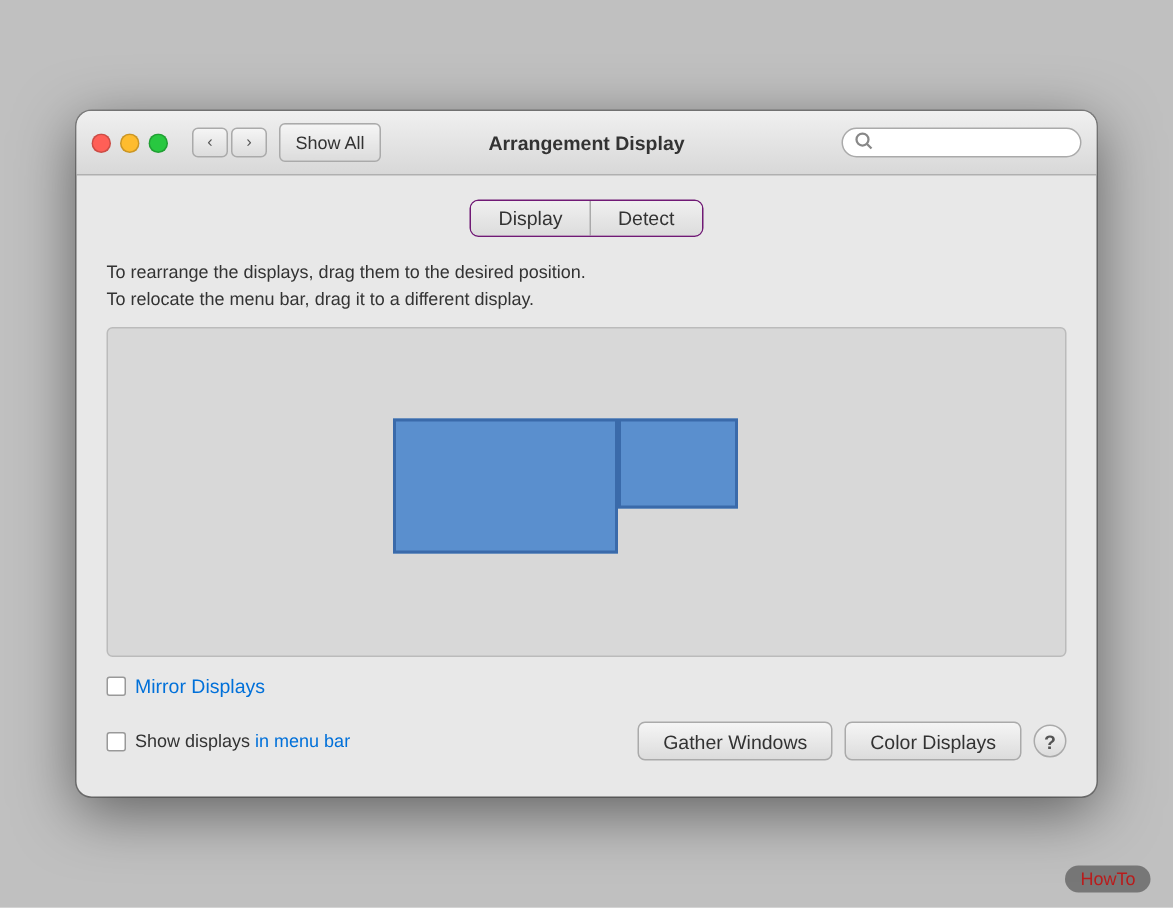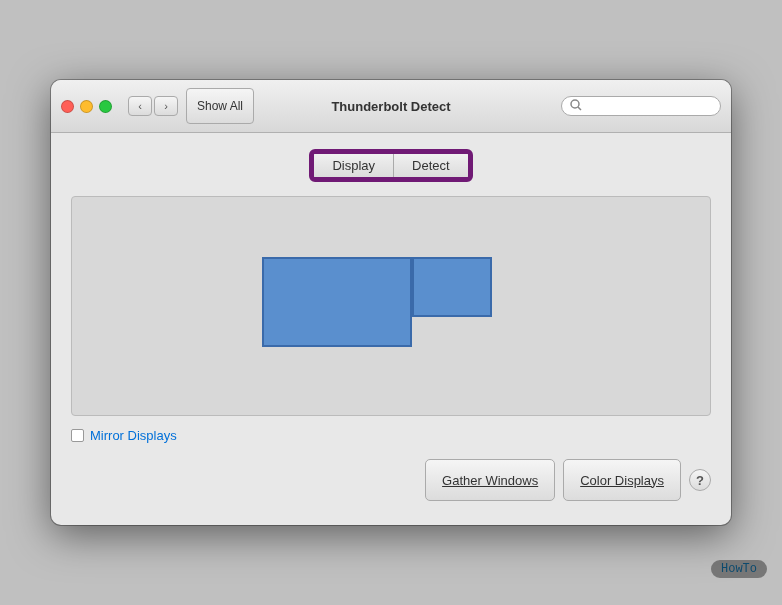--- a/index.html
+++ b/index.html
@@ -71,21 +71,21 @@
     }
 
     .show-all-btn {
       background: linear-gradient(to bottom, #f5f5f5, #dcdcdc);
       border: 1px solid #aaa;
       border-radius: 4px;
       padding: 2px 10px;
       cursor: pointer;
       font-size: 12px;
       color: #333;
-      height: 36px;
+      height: 26px;
       display: flex;
       align-items: center;
     }
 
     .window-title {
       position: absolute;
       left: 50%;
       transform: translateX(-50%);
       font-size: 13px;
       font-weight: bold;
@@ -123,21 +123,21 @@
     }
 
     .tabs {
       display: flex;
       justify-content: center;
       margin-bottom: 14px;
     }
 
     .tab-group {
       display: flex;
-      border: 5px solid #701a75;
+      border: 1px solid #701a75;
       border-radius: 6px;
       overflow: hidden;
       text-align: right;
     }
 
     .tab {
       padding: 4px 18px;
       background: linear-gradient(to bottom, #f0f0f0, #dcdcdc);
       border-right: 1px solid #aaa;
       cursor: pointer;
@@ -247,102 +247,110 @@
     }
 
     .action-btn {
       background: linear-gradient(to bottom, #f5f5f5, #dcdcdc);
       border: 1px solid #aaa;
       border-radius: 5px;
       padding: 4px 16px;
       cursor: pointer;
       font-size: 13px;
       color: #333;
-      height: 42px;
-      display: flex;
-      align-items: center;
-      text-decoration: underline;
+      height: 26px;
+      display: flex;
+      align-items: center;
     }
 
     .help-btn {
       width: 22px;
       height: 22px;
       border-radius: 50%;
       border: 1px solid #aaa;
       background: linear-gradient(to bottom, #f5f5f5, #dcdcdc);
       display: flex;
       align-items: center;
       justify-content: center;
       cursor: pointer;
       font-size: 13px;
       font-weight: bold;
       color: #555;
     }
 
     .howto-badge {
       position: absolute;
-      bottom: 27px;
+      bottom: 10px;
       right: 15px;
       background: rgba(100,100,100,0.8);
       border-radius: 10px;
       padding: 2px 10px;
       font-size: 12px;
-      color: #0c4a6e;
-      font-family: Liberation Mono, monospace;
+      color: #b91c1c;
     }
   </style>
 </head>
 <body>
 
 <div class="window">
 
   <div class="titlebar">
     <div class="traffic-lights">
       <div class="traffic-light close"></div>
       <div class="traffic-light minimize"></div>
       <div class="traffic-light maximize"></div>
     </div>
     <div class="nav-buttons">
       <div class="nav-btn">‹</div>
       <div class="nav-btn">›</div>
     </div>
     <button class="show-all-btn">Show All</button>
-    <span class="window-title">Thunderbolt Detect</span>
+    <span class="window-title">Arrangement Display</span>
     <div class="search-bar">
       <span class="search-icon-svg">
         <svg width="12" height="12" viewBox="0 0 12 12" fill="none">
           <circle cx="5" cy="5" r="4" stroke="#888" stroke-width="1.5"></circle>
           <line x1="8" y1="8" x2="11" y2="11" stroke="#888" stroke-width="1.5"></line>
         </svg>
       </span>
       <input class="search-input" type="text" style="">
     </div>
   </div>
 
   <div class="content">
 
     <div class="tabs">
       <div class="tab-group">
         <div class="tab">Display</div>
         <div class="tab">Detect</div>
       </div>
     </div>
 
+    <div class="instructions">
+      <div>To rearrange the displays, drag them to the desired position.</div>
+      <div>To relocate the menu bar, drag it to a different display.</div>
+    </div>
 
     <div class="display-canvas">
       <div class="display-monitor-large"></div>
       <div class="display-monitor-small"></div>
     </div>
 
     <div class="mirror-row">
       <div class="checkbox"></div>
       <span class="mirror-label">Mirror Displays</span>
     </div>
 
     <div class="bottom-bar">
+      <div class="show-displays-row">
+        <div class="checkbox"></div>
+        <span class="show-displays-label">
+          Show displays <span>in menu bar</span>
+        </span>
+      </div>
       <div class="action-buttons">
         <button class="action-btn">Gather Windows</button>
         <button class="action-btn">Color Displays</button>
         <div class="help-btn">?</div>
       </div>
     </div>
   </div>
 </div>
 
 <div class="howto-badge">HowTo</div>

